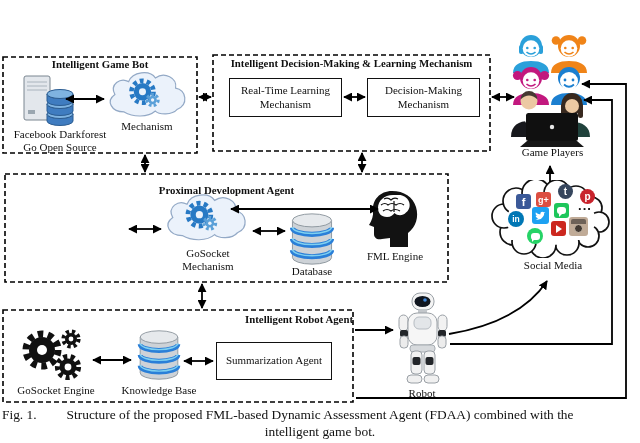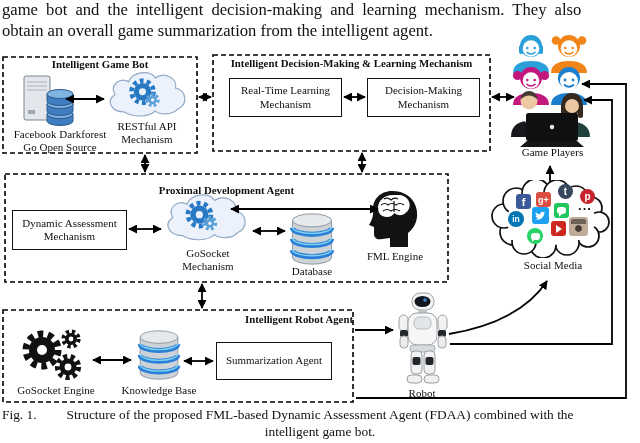--- a/index.html
+++ b/index.html
@@ -42,24 +42,20 @@
   .play{width:0;height:0;border-left:6.5px solid #fff;border-top:4px solid transparent;border-bottom:4px solid transparent;margin-left:1px;}
   .ig-top{position:absolute;left:2px;top:2px;right:2px;height:5px;background:#6e6258;border-radius:2px 2px 0 0;}
   .ig-lens{position:absolute;left:50%;top:58%;width:9px;height:9px;margin:-4.5px 0 0 -4.5px;border-radius:50%;
            background:#433a33;border:1.5px solid #cdbfae;box-sizing:border-box;}
 </style>
 </head>
 <body>
 
 <div class="page">
 
-  <div class="para">
-    <div class="l1">game bot and the intelligent decision-making and learning mechanism. They also</div>
-    <div class="l2">obtain an overall game summarization from the intelligent agent.</div>
-  </div>
 
   <svg class="overlay" width="640" height="443" viewBox="0 0 640 443">
     <defs>
       <marker id="mA" viewBox="0 0 10 10" refX="9" refY="5" markerWidth="9" markerHeight="9" markerUnits="userSpaceOnUse" orient="auto-start-reverse">
         <path d="M0 0 L10 5 L0 10 z" fill="#000"></path>
       </marker>
     </defs>
     <g stroke="#000" stroke-width="1.6" fill="none" stroke-dasharray="5 3">
       <rect x="3" y="57" width="194" height="96"></rect>
       <rect x="213" y="55" width="277" height="96"></rect>
@@ -112,30 +108,28 @@
     <g>
       <circle cx="44" cy="28" r="12" fill="none" stroke="#2779c4" stroke-width="5" stroke-dasharray="4.2 3.4"></circle>
       <circle cx="44" cy="28" r="9.5" fill="#2779c4"></circle>
       <circle cx="44" cy="28" r="3.8" fill="#ebf2fb"></circle>
       <circle cx="55" cy="37" r="6" fill="none" stroke="#5aa0d8" stroke-width="3.4" stroke-dasharray="2.8 2.4"></circle>
       <circle cx="55" cy="37" r="4.6" fill="#5aa0d8"></circle>
       <circle cx="55" cy="37" r="1.8" fill="#ebf2fb"></circle>
     </g>
   </svg>
   <div class="lbl" style="left:101px;top:120px;width:92px;">
-    <div>RESTful API</div>
     <div>Mechanism</div>
   </div>
 
   <div class="boxtitle" style="left:213px;top:57px;width:277px;">Intelligent Decision-Making &amp; Learning Mechanism</div>
   <div class="solidbox" style="left:229px;top:78px;width:113px;height:39px;">Real-Time Learning Mechanism</div>
   <div class="solidbox" style="left:367px;top:78px;width:113px;height:39px;">Decision-Making Mechanism</div>
 
   <div class="boxtitle" style="left:5px;top:184px;width:443px;">Proximal Development Agent</div>
-  <div class="solidbox" style="left:12px;top:210px;width:115px;height:40px;">Dynamic Assessment Mechanism</div>
   <svg class="icon" style="left:159px;top:188px;" width="96" height="59" viewBox="0 0 100 62">
     <path d="M24 50 C10 50 4 38 14 31 C8 20 20 12 29 17 C33 6 52 4 58 13 C68 6 82 13 80 24 C92 26 94 42 82 47 C76 54 62 53 58 49 C50 56 34 56 24 50 Z" fill="#ebf2fb" stroke="#93a9c6" stroke-width="1.3"></path>
     <g>
       <circle cx="42" cy="28" r="12" fill="none" stroke="#2779c4" stroke-width="5" stroke-dasharray="4.2 3.4"></circle>
       <circle cx="42" cy="28" r="9.5" fill="#2779c4"></circle>
       <circle cx="42" cy="28" r="3.8" fill="#ebf2fb"></circle>
       <circle cx="53" cy="37" r="6" fill="none" stroke="#5aa0d8" stroke-width="3.4" stroke-dasharray="2.8 2.4"></circle>
       <circle cx="53" cy="37" r="4.6" fill="#5aa0d8"></circle>
       <circle cx="53" cy="37" r="1.8" fill="#ebf2fb"></circle>
     </g>

